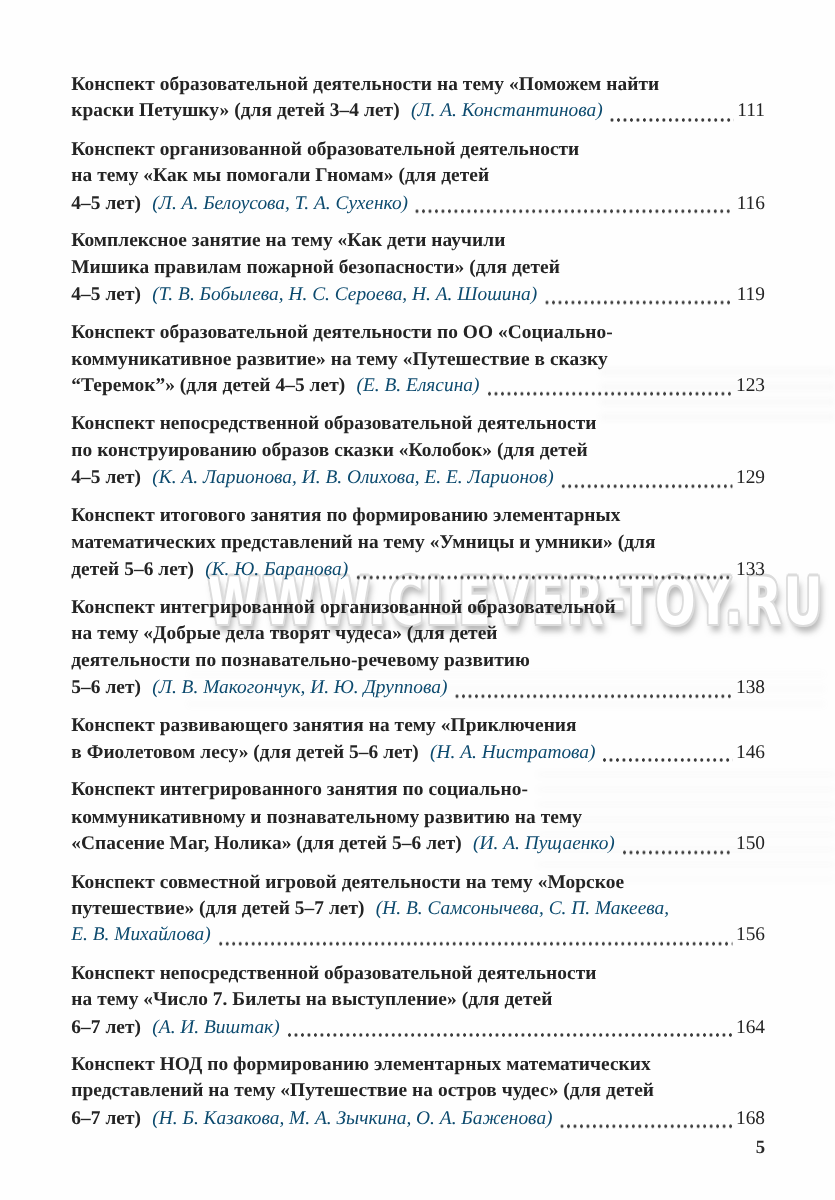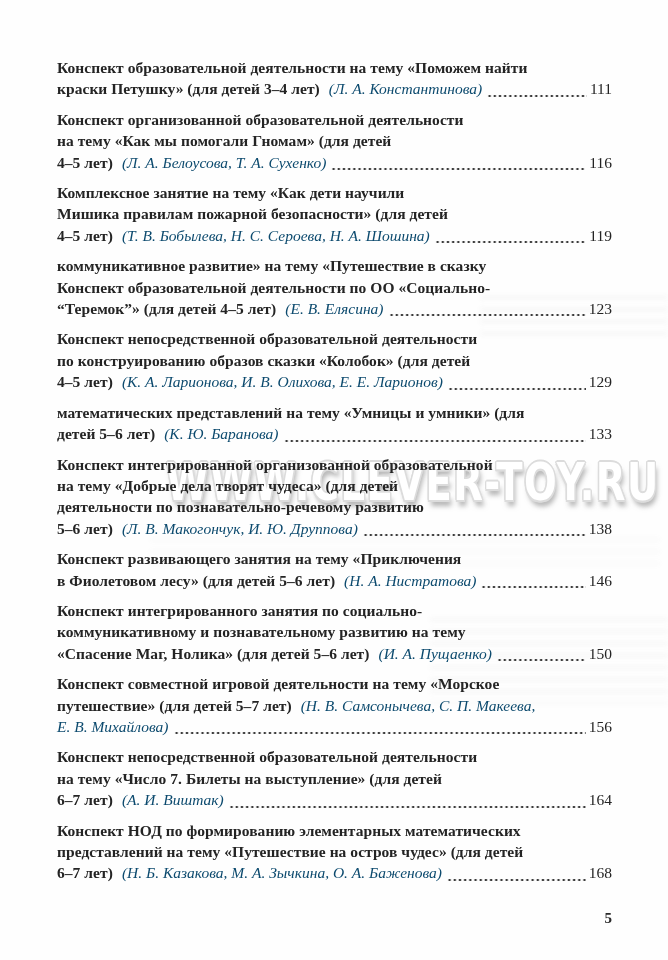--- a/index.html
+++ b/index.html
@@ -88,24 +88,24 @@
         </div>
         <div class="line">
           <span class="seg seg-title">4–5 лет)</span>
           <span class="seg seg-authors">(Т. В. Бобылева, Н. С. Сероева, Н. А. Шошина)</span>
           <span class="leader"></span>
           <span class="pagenum">119</span>
         </div>
       </div>
       <div class="entry">
         <div class="line">
+          <span class="seg seg-title">Конспект образовательной деятельности по ОО «Социально-</span>
+        </div>
+        <div class="line">
           <span class="seg seg-title">коммуникативное развитие» на тему «Путешествие в сказку</span>
-        </div>
-        <div class="line">
-          <span class="seg seg-title">Конспект образовательной деятельности по ОО «Социально-</span>
         </div>
         <div class="line">
           <span class="seg seg-title">“Теремок”» (для детей 4–5 лет)</span>
           <span class="seg seg-authors">(Е. В. Елясина)</span>
           <span class="leader"></span>
           <span class="pagenum">123</span>
         </div>
       </div>
       <div class="entry">
         <div class="line">
@@ -116,20 +116,23 @@
         </div>
         <div class="line">
           <span class="seg seg-title">4–5 лет)</span>
           <span class="seg seg-authors">(К. А. Ларионова, И. В. Олихова, Е. Е. Ларионов)</span>
           <span class="leader"></span>
           <span class="pagenum">129</span>
         </div>
       </div>
       <div class="entry">
         <div class="line">
+          <span class="seg seg-title">Конспект итогового занятия по формированию элементарных</span>
+        </div>
+        <div class="line">
           <span class="seg seg-title">математических представлений на тему «Умницы и умники» (для</span>
         </div>
         <div class="line">
           <span class="seg seg-title">детей 5–6 лет)</span>
           <span class="seg seg-authors">(К. Ю. Баранова)</span>
           <span class="leader"></span>
           <span class="pagenum">133</span>
         </div>
       </div>
       <div class="entry">

